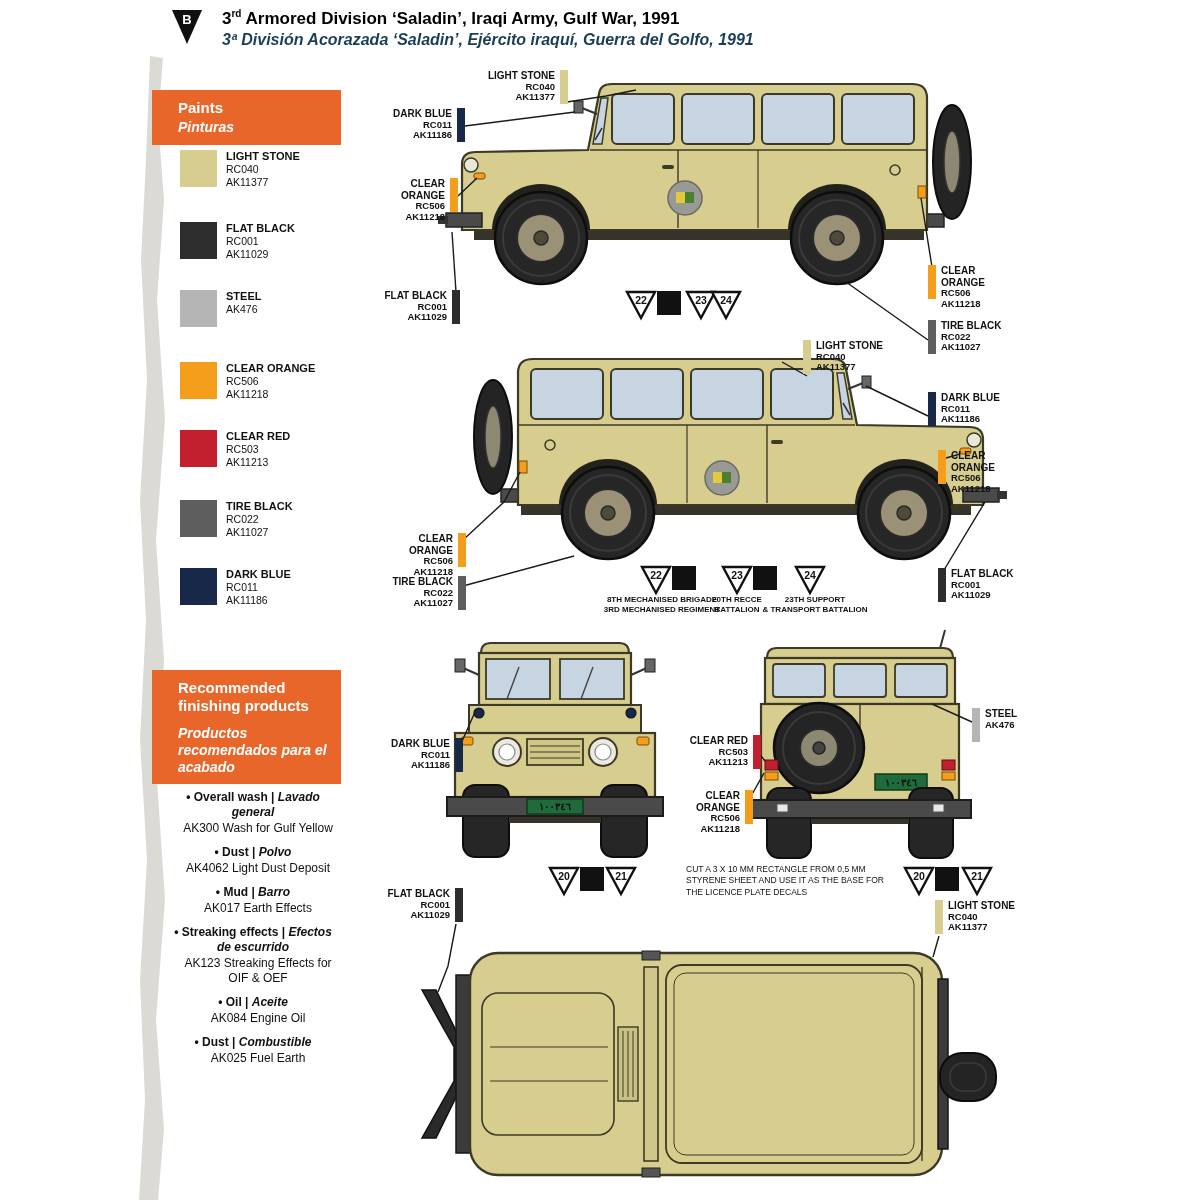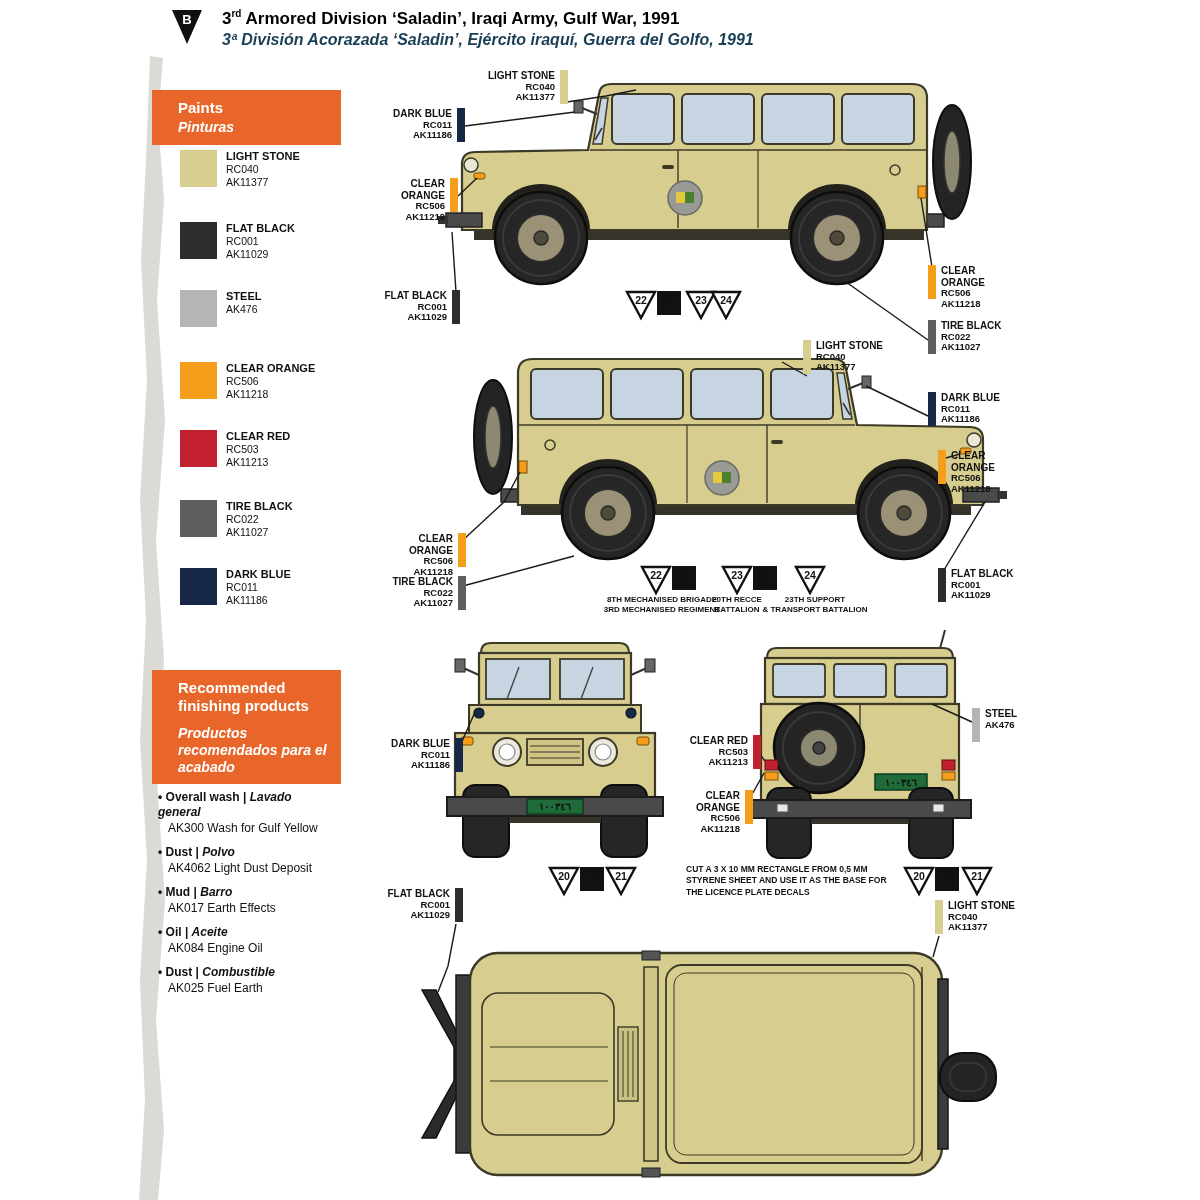--- a/index.html
+++ b/index.html
@@ -19,37 +19,37 @@
   
   .panel{position:absolute;left:152px;width:189px;background:#e8662a;color:#fff;
          padding:9px 8px 9px 26px;box-sizing:border-box;z-index:2;}
   .panel-title{font-size:15px;font-weight:bold;line-height:1.2;}
   .panel-sub{font-size:14px;font-weight:bold;font-style:italic;line-height:1.2;margin-top:2px;}
   .fin-box .panel-sub{margin-top:10px;}
   .swatch-row{position:absolute;left:180px;display:flex;gap:9px;z-index:2;}
   .swatch{width:37px;height:37px;flex:0 0 auto;}
   .sw-name{font-size:11px;font-weight:bold;line-height:1.2;}
   .sw-code{font-size:10.5px;line-height:1.2;}
-  .fin-list{position:absolute;left:158px;top:790px;width:166px;z-index:2;}
+  .fin-list{position:absolute;left:170px;top:790px;width:166px;z-index:2;text-align:center;}
   .fin-item{margin-bottom:9px;}
   .fin-l1{font-size:12px;font-weight:bold;line-height:1.25;}
   .fin-l1::before{content:"• ";}
   .fin-es{font-style:italic;}
   .fin-prod{font-size:12px;line-height:1.25;margin-left:10px;margin-top:1px;}
 
   
   .callout{position:absolute;display:flex;gap:5px;z-index:2;align-items:flex-start;}
   .co-text{width:78px;}
   .co-left .co-text{text-align:right;}
   .co-right .co-text{text-align:left;}
   .co-name{font-size:10px;font-weight:bold;line-height:1.15;}
   .co-code{font-size:9.5px;font-weight:bold;line-height:1.15;}
   .co-bar{width:8px;height:34px;flex:0 0 auto;}
 
-  .note{position:absolute;left:686px;top:864px;width:205px;font-size:8.5px;font-weight:bold;
+  .note{position:absolute;left:686px;top:864px;width:205px;font-size:8.5px;font-weight:normal;
         line-height:1.35;z-index:2;}
 </style>
 </head>
 <body>
 
 <div class="page">
 
   <svg class="art" width="1200" height="1200" viewBox="0 0 1200 1200">
     <defs>
       <g id="side-lc">
@@ -373,20 +373,24 @@
     </div>
     <div class="fin-item">
       <div class="fin-l1"><span>Dust |</span> <span class="fin-es">Polvo</span></div>
       <div class="fin-prod">AK4062 Light Dust Deposit</div>
     </div>
     <div class="fin-item">
       <div class="fin-l1"><span>Mud |</span> <span class="fin-es">Barro</span></div>
       <div class="fin-prod">AK017 Earth Effects</div>
     </div>
     <div class="fin-item">
+      <div class="fin-l1"><span>Streaking effects |</span> <span class="fin-es">Efectos de escurrido</span></div>
+      <div class="fin-prod">AK123 Streaking Effects for OIF &amp; OEF</div>
+    </div>
+    <div class="fin-item">
       <div class="fin-l1"><span>Oil |</span> <span class="fin-es">Aceite</span></div>
       <div class="fin-prod">AK084 Engine Oil</div>
     </div>
     <div class="fin-item">
       <div class="fin-l1"><span>Dust |</span> <span class="fin-es">Combustible</span></div>
       <div class="fin-prod">AK025 Fuel Earth</div>
     </div>
   </div>
 
   <div class="callout co-left" style="left:477px;top:70px;">

